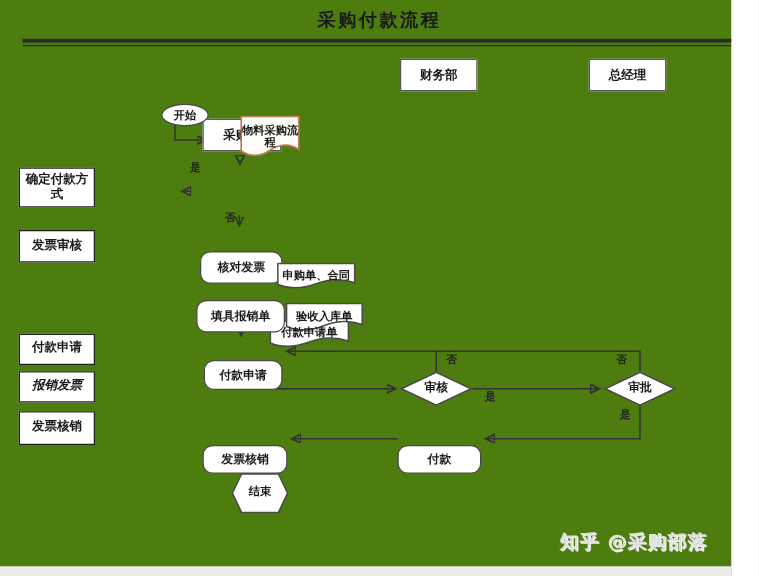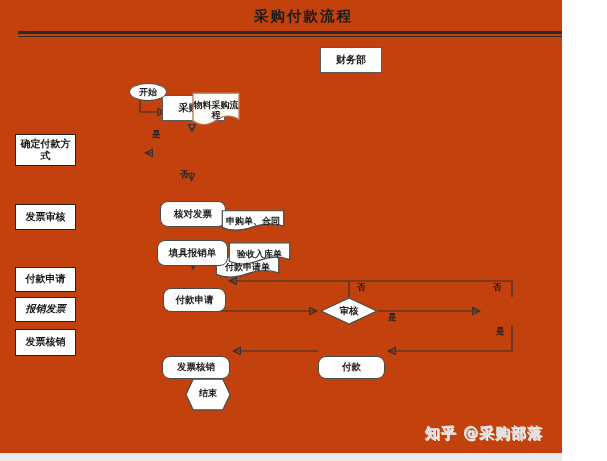--- a/index.html
+++ b/index.html
@@ -1,17 +1,17 @@
 <!DOCTYPE html>
 <html><head>
 <meta charset="utf-8">
 <style>
   html,body{margin:0;padding:0;background:#fff;}
-  #canvas{position:relative;width:562px;height:461px;background:#c2410c;overflow:hidden;
-          font-family:"DejaVu Sans","Liberation Sans",sans-serif;color:#1a1a1a;}
+  #canvas{position:relative;width:562px;height:461px;background:#4d7c0f;overflow:hidden;
+          font-family:"DejaVu Sans","Liberation Sans",sans-serif;color:#1a1a1a;padding-left:23px;}
   .abs{position:absolute;box-sizing:border-box;}
   
   #title{left:0;top:7px;width:607px;text-align:center;font-size:14.5px;font-weight:bold;letter-spacing:2px;}
   #rule-thick{left:18px;top:31px;width:571px;height:3px;background:#2a2a2a;}
   #rule-thin{left:18px;top:36px;width:571px;height:1px;background:#2a2a2a;}
   
   .hdr{border:1px solid #5a5a5a;background:#fff;display:flex;align-items:center;justify-content:center;
        font-size:10px;font-weight:bold;}
   .side{border:1.6px solid #222;background:#fff;display:flex;align-items:center;justify-content:center;
         text-align:center;font-size:10px;font-weight:bold;line-height:1.25;padding:0 4px;}
@@ -57,23 +57,24 @@
     <path d="M378,311 H479" marker-end="url(#arw)"></path>
     <path d="M349,297 V281"></path>
     <path d="M512,297 V281 H230" marker-end="url(#arw)"></path>
     <path d="M512,325 V351 H389" marker-end="url(#arw)"></path>
     <path d="M318,351 H234" marker-end="url(#arw)"></path>
     <path d="M195.5,363 V374" marker-end="url(#arw)"></path>
   </svg>
 
   <div class="abs hdr" style="left:162px;top:47px;width:63px;height:26px;margin-top:48px;">采购部</div>
   <div class="abs hdr" style="left:320px;top:47px;width:62px;height:26px;">财务部</div>
+  <div class="abs hdr" style="left:471px;top:47px;width:62px;height:26px;">总经理</div>
 
   <div class="abs side" style="left:15px;top:134px;width:61px;height:32px;">确定付款方式</div>
-  <div class="abs side" style="left:15px;top:184px;width:61px;height:26px;margin-top:20px;">发票审核</div>
+  <div class="abs side" style="left:15px;top:184px;width:61px;height:26px;">发票审核</div>
   <div class="abs side" style="left:15px;top:267px;width:61px;height:25px;">付款申请</div>
   <div class="abs side" style="left:15px;top:297px;width:61px;height:25px;font-style:italic;">报销发票</div>
   <div class="abs side" style="left:15px;top:329px;width:61px;height:27px;">发票核销</div>
 
   <div class="abs oval" style="left:129px;top:83px;width:38px;height:18px;">开始</div>
 
   <div class="abs shape" style="left:168px;top:92px;width:48px;height:36px;margin-left:24px;">
     <svg viewBox="0 0 100 60" preserveAspectRatio="none">
       <path class="doc-accent" d="M2,2 L98,2 L98,46 C84,38 66,38 50,47 C34,56 16,56 2,48 Z"></path>
     </svg>
@@ -109,20 +110,26 @@
 
   <div class="abs round" style="left:163px;top:272px;width:63px;height:24px;z-index:3;">付款申请</div>
 
   <div class="abs shape" style="left:320px;top:297px;width:58px;height:28px;">
     <svg viewBox="0 0 100 60" preserveAspectRatio="none">
       <polygon class="dia-stroke" points="50,2 98,30 50,58 2,30"></polygon>
     </svg>
     <span class="lbl" style="font-size:9.5px;">审核</span>
   </div>
 
+  <div class="abs shape" style="left:483px;top:297px;width:58px;height:28px;">
+    <svg viewBox="0 0 100 60" preserveAspectRatio="none">
+      <polygon class="dia-stroke" points="50,2 98,30 50,58 2,30"></polygon>
+    </svg>
+    <span class="lbl" style="font-size:9.5px;">审批</span>
+  </div>
 
   <div class="abs round" style="left:318px;top:340px;width:67px;height:23px;">付款</div>
   <div class="abs round" style="left:162px;top:340px;width:68px;height:23px;">发票核销</div>
 
   <div class="abs shape" style="left:185px;top:378px;width:46px;height:33px;font-family:Liberation Mono, monospace;">
     <svg viewBox="0 0 100 60" preserveAspectRatio="none">
       <polygon class="dia-stroke" points="18,2 82,2 98,30 82,58 18,58 2,30"></polygon>
     </svg>
     <span class="lbl">结束</span>
   </div>

